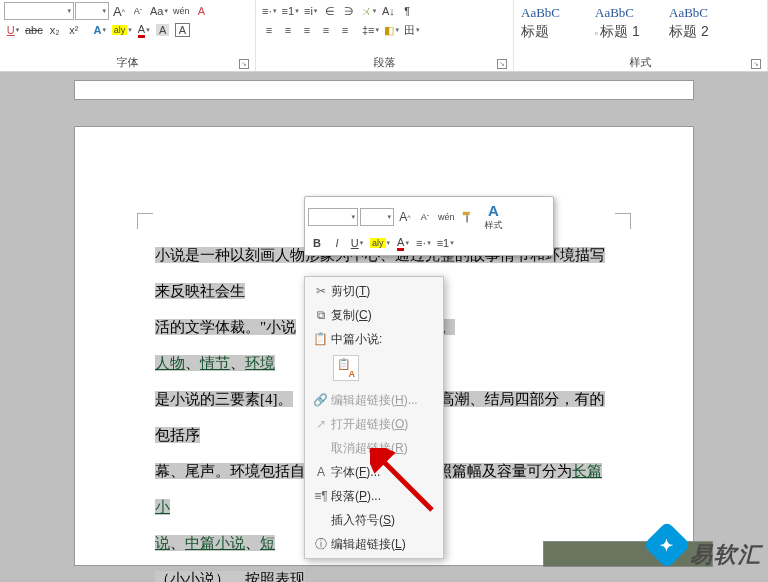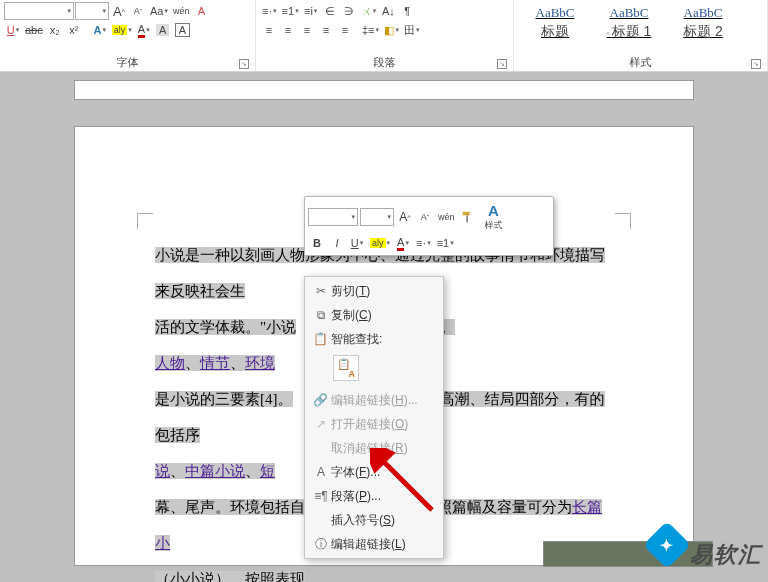--- a/index.html
+++ b/index.html
@@ -14,35 +14,35 @@
 .btn { min-width: 18px; height: 18px; display: inline-flex; align-items: center; justify-content: center; font-size: 11px; color: #444; cursor: pointer; padding: 0 2px; }
 .dd::after { content: "▾"; font-size: 7px; margin-left: 1px; color: #666; }
 .combo { border: 1px solid #ababab; height: 18px; background: #fff; display: inline-flex; align-items: center; padding: 0 2px; font-size: 11px; position: relative; }
 .combo::after { content: "▾"; font-size: 7px; color: #666; position: absolute; right: 2px; }
 
 .font-group { width: 256px; }
 .para-group { width: 258px; }
 .style-group { flex: 1; }
 
 .style-gallery { display: flex; gap: 0; height: 50px; }
-.style-item { width: 74px; border: 1px solid transparent; text-align: center; padding: 2px; cursor: pointer; text-decoration: underline; }
+.style-item { width: 74px; border: 1px solid transparent; padding: 2px; cursor: pointer; }
 .style-preview { font-size: 13px; color: #2a579a; font-family: serif; }
 .style-name { font-size: 14px; color: #444; margin-top: 2px; }
 .style-item.active .style-name::before { content: "▫ "; font-size: 8px; }
 
 .workspace { background: #bfbfbf; height: 510px; position: relative; padding-top: 8px; }
 .page-strip { background: #fff; height: 20px; width: 620px; margin: 0 auto; border: 1px solid #999; }
 .page { background: #fff; width: 620px; margin: 26px auto 0; border: 1px solid #999; height: 440px; position: relative; padding: 110px 80px 20px; }
 .corner { position: absolute; width: 16px; height: 16px; }
 .corner.tl { top: 86px; left: 62px; border-left: 1px solid #aaa; border-top: 1px solid #aaa; }
 .corner.tr { top: 86px; right: 62px; border-right: 1px solid #aaa; border-top: 1px solid #aaa; }
 
 .doc-text { font-size: 15px; line-height: 36px; color: #000; font-family: SimSun, serif; }
 .doc-text .sel { background: #c8c8c8; }
-.doc-text a { color: #4c1d95; text-decoration: underline; background: #c8c8c8; }
+.doc-text a { color: #14532d; text-decoration: underline; background: #c8c8c8; }
 
 .mini-toolbar { position: absolute; background: #fff; border: 1px solid #b6b6b6; box-shadow: 2px 2px 6px rgba(0,0,0,0.3); border-radius: 2px; padding: 3px; }
 .mini-toolbar .row { gap: 2px; }
 .mini-toolbar .combo { width: 50px; }
 
 .context-menu { position: absolute; background: #f6f6f6; border: 1px solid #c6c6c6; box-shadow: 2px 2px 8px rgba(0,0,0,0.3); width: 140px; padding: 2px; }
 .menu-item { display: flex; align-items: center; height: 24px; padding: 0 6px 0 4px; cursor: pointer; font-size: 12px; color: #333; }
 .menu-item.disabled { color: #9f9f9f; cursor: default; }
 .menu-icon { width: 20px; text-align: center; font-size: 12px; color: #666; }
 .menu-item.disabled .menu-icon { color: #bbb; }
@@ -173,22 +173,22 @@
   <div class="page-strip"></div>
   <div class="page">
     <span class="corner tl"></span>
     <span class="corner tr"></span>
 
     <div class="doc-text">
       <div><span class="sel">小说是一种以刻画人物形象为中心、通过完整的故事情节和环境描写来反映社会生</span></div>
       <div><span class="sel">活的文学体裁。"小说</span><span style="display:inline-block;width:138px"></span><span class="sel">"。</span></div>
       <div><a href="#">人物</a><span class="sel">、</span><a href="#">情节</a><span class="sel">、</span><a href="#">环境</a></div>
       <div><span class="sel">是小说的三要素[4]。</span><span style="display:inline-block;width:132px"></span><span class="sel">、高潮、结局四部分，有的包括序</span></div>
+      <div><span class="sel">幕、尾声。环境包括自</span><span style="display:inline-block;width:132px"></span><span class="sel">照篇幅及容量可分为</span><a href="#">长篇小</a></div>
       <div><a href="#">说</a><span class="sel">、</span><a href="#">中篇小说</a><span class="sel">、</span><a href="#">短</a></div>
-      <div><span class="sel">幕、尾声。环境包括自</span><span style="display:inline-block;width:132px"></span><span class="sel">照篇幅及容量可分为</span><a href="#">长篇小</a></div>
       <div><span class="sel">（小小说）。按照表现</span></div>
 
     </div>
 
     <div class="img-placeholder" style="right:-20px;bottom:-2px;width:170px;height:26px"></div>
   </div>
 
   <div class="mini-toolbar" style="top:124px;left:304px;width:250px">
     <div class="row">
       <div class="combo"></div>
@@ -238,21 +238,21 @@
     <div class="menu-item">
       <span class="menu-icon">✂</span>
       <span class="menu-text"><span>剪切</span>(<span class="menu-key">T</span>)</span>
     </div>
     <div class="menu-item">
       <span class="menu-icon">⧉</span>
       <span class="menu-text"><span>复制</span>(<span class="menu-key">C</span>)</span>
     </div>
     <div class="menu-item">
       <span class="menu-icon">📋</span>
-      <span class="menu-text">智能查找:</span>
+      <span class="menu-text">中篇小说:</span>
     </div>
     <div class="paste-gallery">
       <span class="paste-opt"></span>
     </div>
     <div class="menu-item disabled">
       <span class="menu-icon">🔗</span>
       <span class="menu-text"><span>编辑超链接</span>(<span class="menu-key">H</span>)<span>...</span></span>
     </div>
     <div class="menu-item disabled">
       <span class="menu-icon">↗</span>

